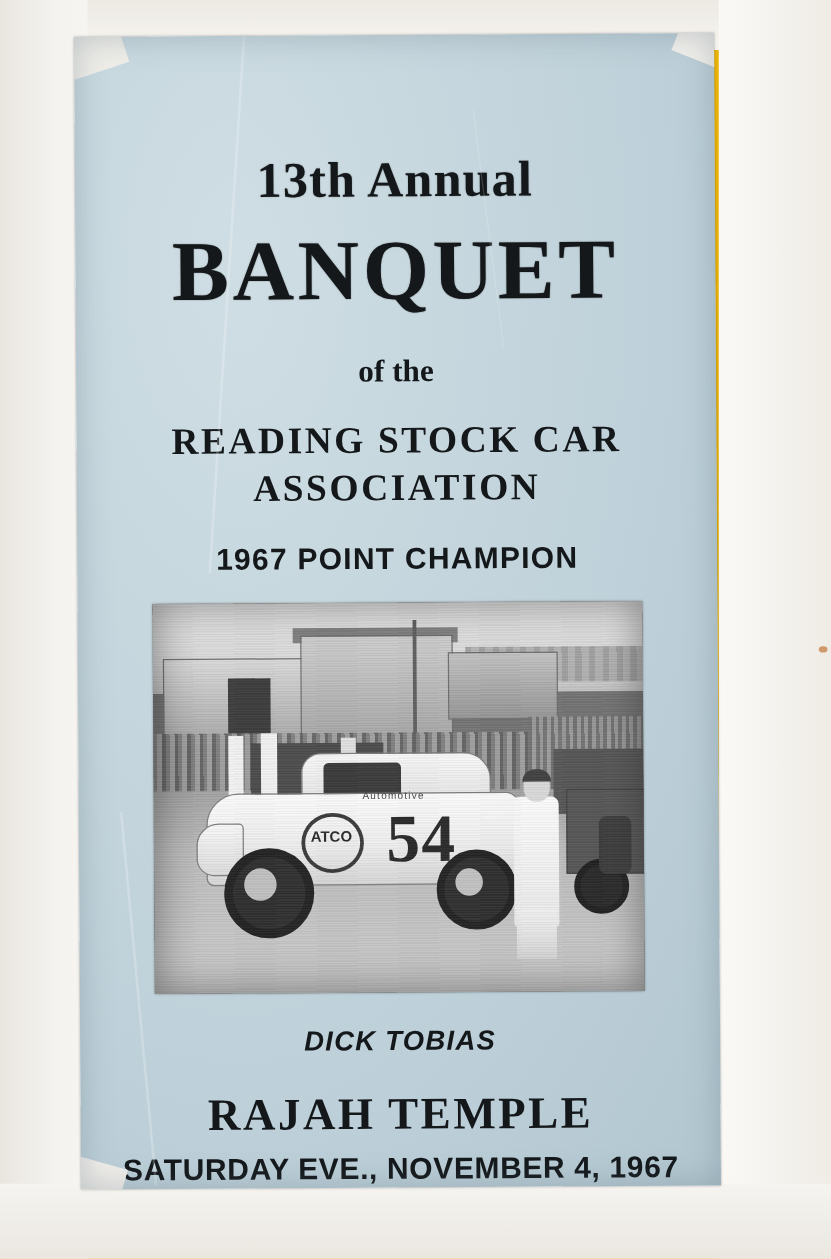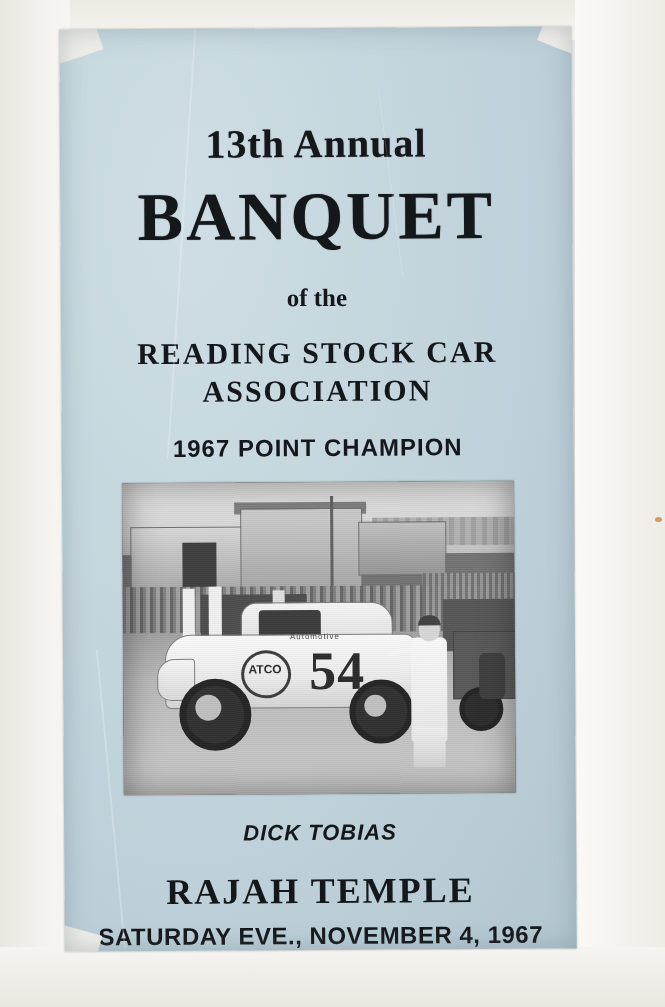--- a/index.html
+++ b/index.html
@@ -11,21 +11,21 @@
     width: 665px;
     height: 1007px;
     overflow: hidden;
     font-family: "Liberation Serif", serif;
   }
 
   #scan-area {
     position: relative;
     width: 665px;
     height: 1007px;
-    background: #e5e5e5;
+    background: #eab308;
   }
 
   
   #scan-bg-left {
     position: absolute;
     left: 0; top: 0;
     width: 70px; height: 1007px;
     background: linear-gradient(90deg,#e9e6e0 0%, #f4f2ee 60%, #f7f5f1 100%);
   }
   #scan-bg-right {

